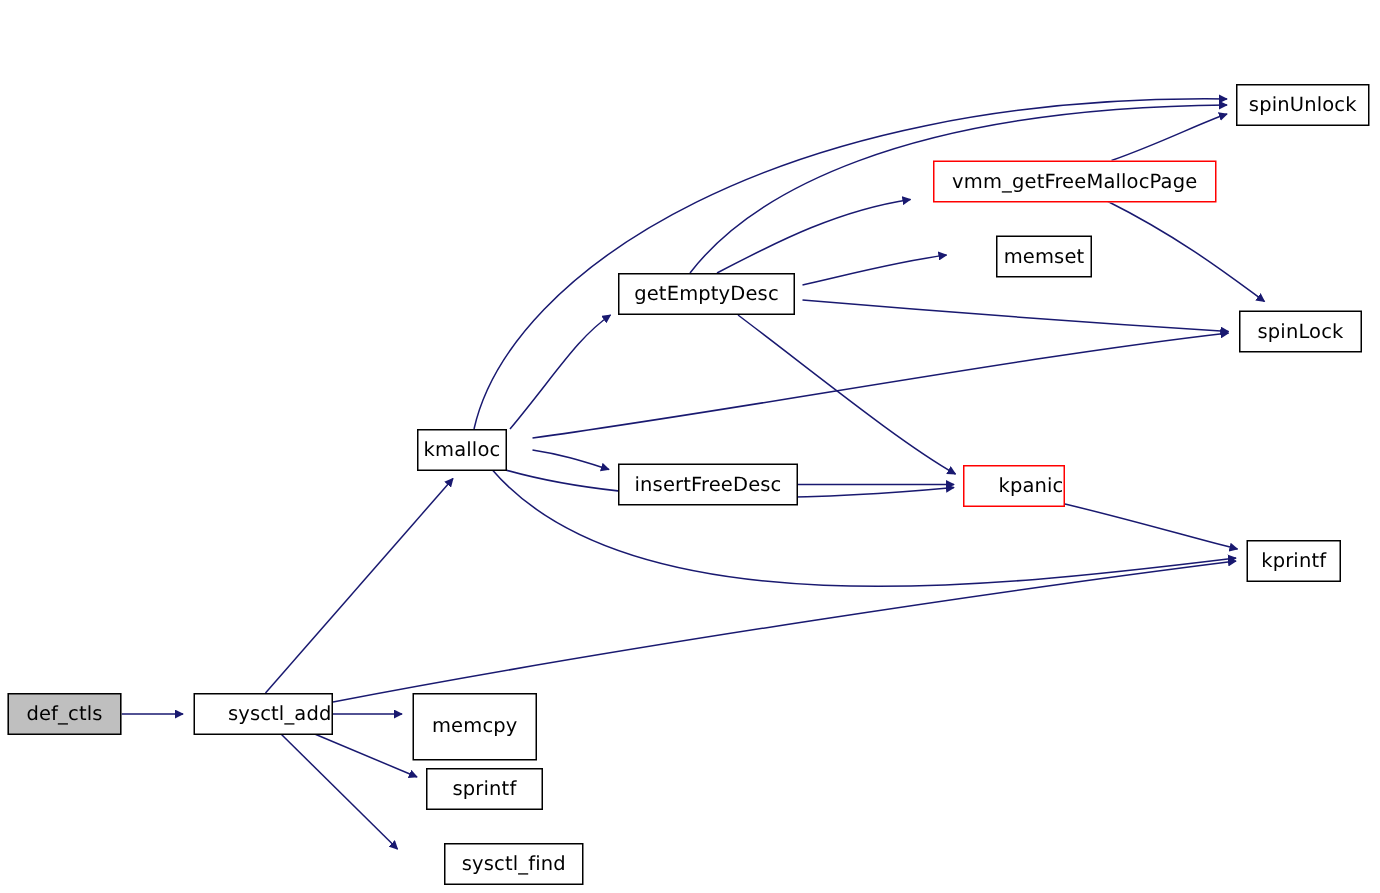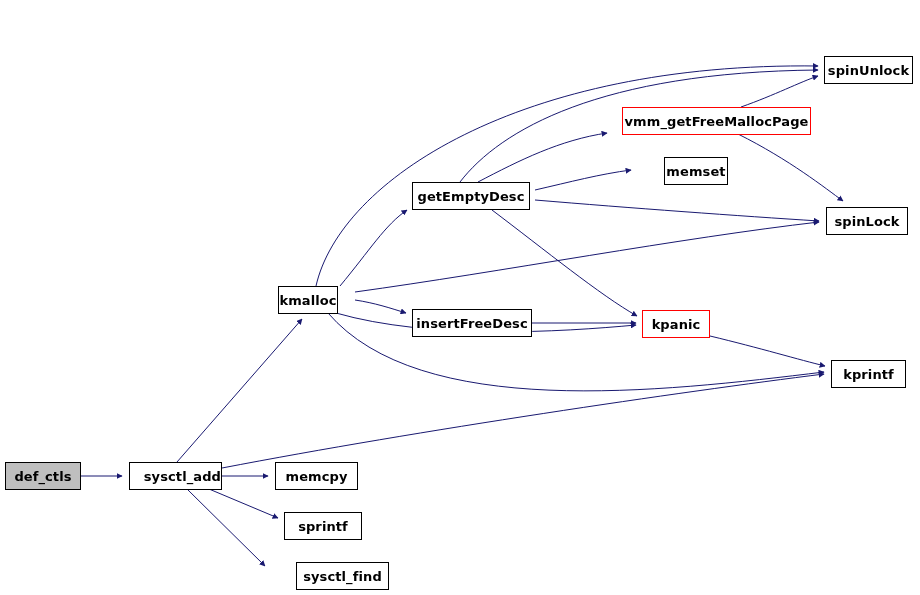--- a/index.html
+++ b/index.html
@@ -8,21 +8,21 @@
        font-family:"DejaVu Sans","Liberation Sans",sans-serif;}
   #canvas{position:relative;width:920px;height:595px;background:#ffffff;}
   svg.edges{position:absolute;left:0;top:0;width:920px;height:595px;}
   .node{position:absolute;box-sizing:border-box;display:flex;
         align-items:center;justify-content:center;
         background:#ffffff;border:1px solid #000000;
         font-size:13px;color:#000000;white-space:nowrap;
         letter-spacing:0.1px;}
   .node.red{border-color:#ff0000;}
   .node.gray{background:#bfbfbf;border-color:#000000;}
-  .node .lbl{pointer-events:none;line-height:1;font-weight:bold;}
+  .node .lbl{pointer-events:none;line-height:1;}
 </style>
 </head>
 <body>
 
 <div id="canvas">
   <svg class="edges" viewBox="0 0 920 595" xmlns="http://www.w3.org/2000/svg">
     <defs>
       <marker id="arrow" viewBox="0 0 10 10" refX="9" refY="5" markerWidth="6" markerHeight="6" orient="auto-start-reverse">
         <path d="M 0 0 L 10 5 L 0 10 z" fill="#191970"></path>
       </marker>
@@ -51,21 +51,21 @@
         <path d="M 710,336 C 760,348 800,360 825,366" fill="none" stroke="#191970" stroke-width="1" marker-end="url(#arrow)"></path>
       </g>
   </svg>
   <div id="node-group">
       <div class="node gray" style="left: 5px; top: 462px; width: 76px; height: 28px;">
         <span class="lbl">def_ctls</span>
       </div>
       <div class="node" style="left: 129px; top: 462px; width: 93px; height: 28px; justify-content: flex-end;">
         <span class="lbl">sysctl_add</span>
       </div>
-      <div class="node" style="left: 275px; top: 462px; width: 83px; height: 28px; align-items: center;">
+      <div class="node" style="left: 275px; top: 462px; width: 83px; height: 45px; align-items: center;">
         <span class="lbl">memcpy</span>
       </div>
       <div class="node" style="left: 284px; top: 512px; width: 78px; height: 28px;">
         <span class="lbl">sprintf</span>
       </div>
       <div class="node" style="left: 270px; top: 562px; width: 93px; height: 28px; margin-left: 26px;">
         <span class="lbl">sysctl_find</span>
       </div>
       <div class="node" style="left: 278px; top: 286px; width: 60px; height: 28px;">
         <span class="lbl">kmalloc</span>
@@ -75,26 +75,26 @@
       </div>
       <div class="node" style="left: 412px; top: 309px; width: 120px; height: 28px;">
         <span class="lbl">insertFreeDesc</span>
       </div>
       <div class="node red" style="left: 582px; top: 107px; width: 189px; height: 28px; margin-left: 40px;">
         <span class="lbl">vmm_getFreeMallocPage</span>
       </div>
       <div class="node" style="left: 664px; top: 157px; width: 64px; height: 28px;">
         <span class="lbl">memset</span>
       </div>
-      <div class="node red" style="left: 642px; top: 310px; width: 68px; height: 28px;">
+      <div class="node red" style="left: 642px; top: 310px; width: 68px; height: 28px; justify-content: flex-end;">
         <span class="lbl">kpanic</span>
       </div>
       <div class="node" style="left: 824px; top: 56px; width: 89px; height: 28px;">
         <span class="lbl">spinUnlock</span>
       </div>
       <div class="node" style="left: 826px; top: 207px; width: 82px; height: 28px;">
         <span class="lbl">spinLock</span>
       </div>
-      <div class="node" style="left: 831px; top: 360px; width: 75px; height: 28px;">
+      <div class="node" style="left: 831px; top: 360px; width: 63px; height: 28px;">
         <span class="lbl">kprintf</span>
       </div>
     </div>
 </div>
 
 </body></html>

